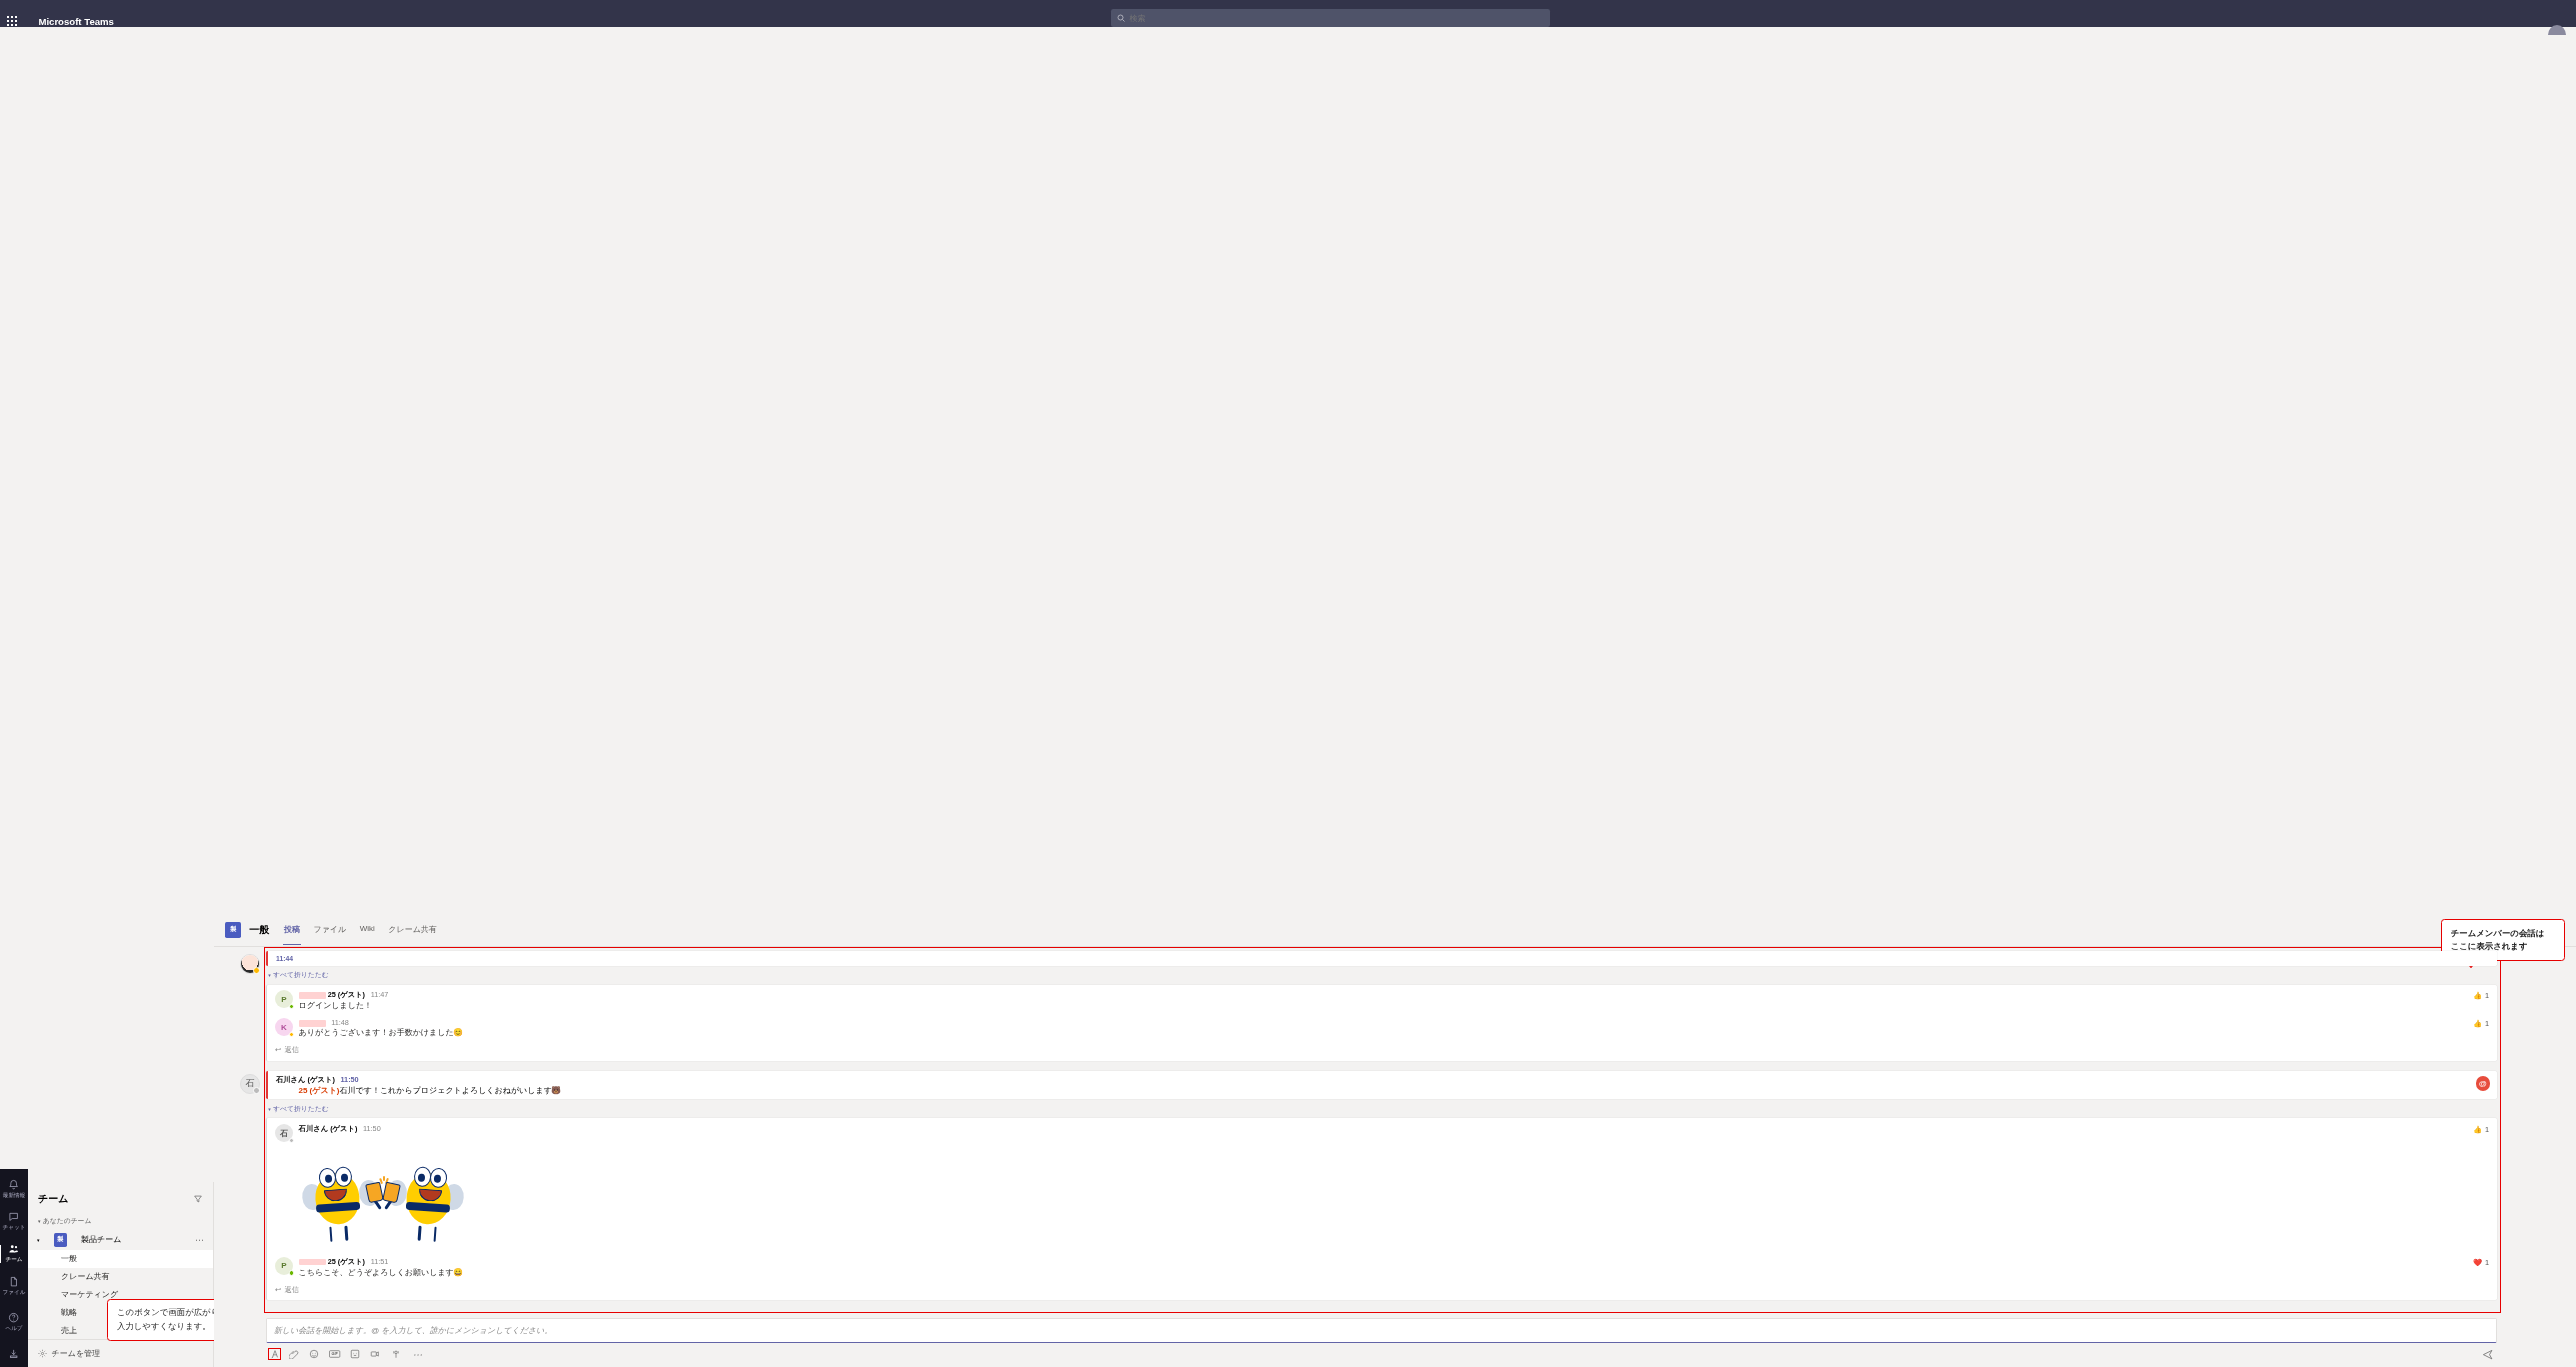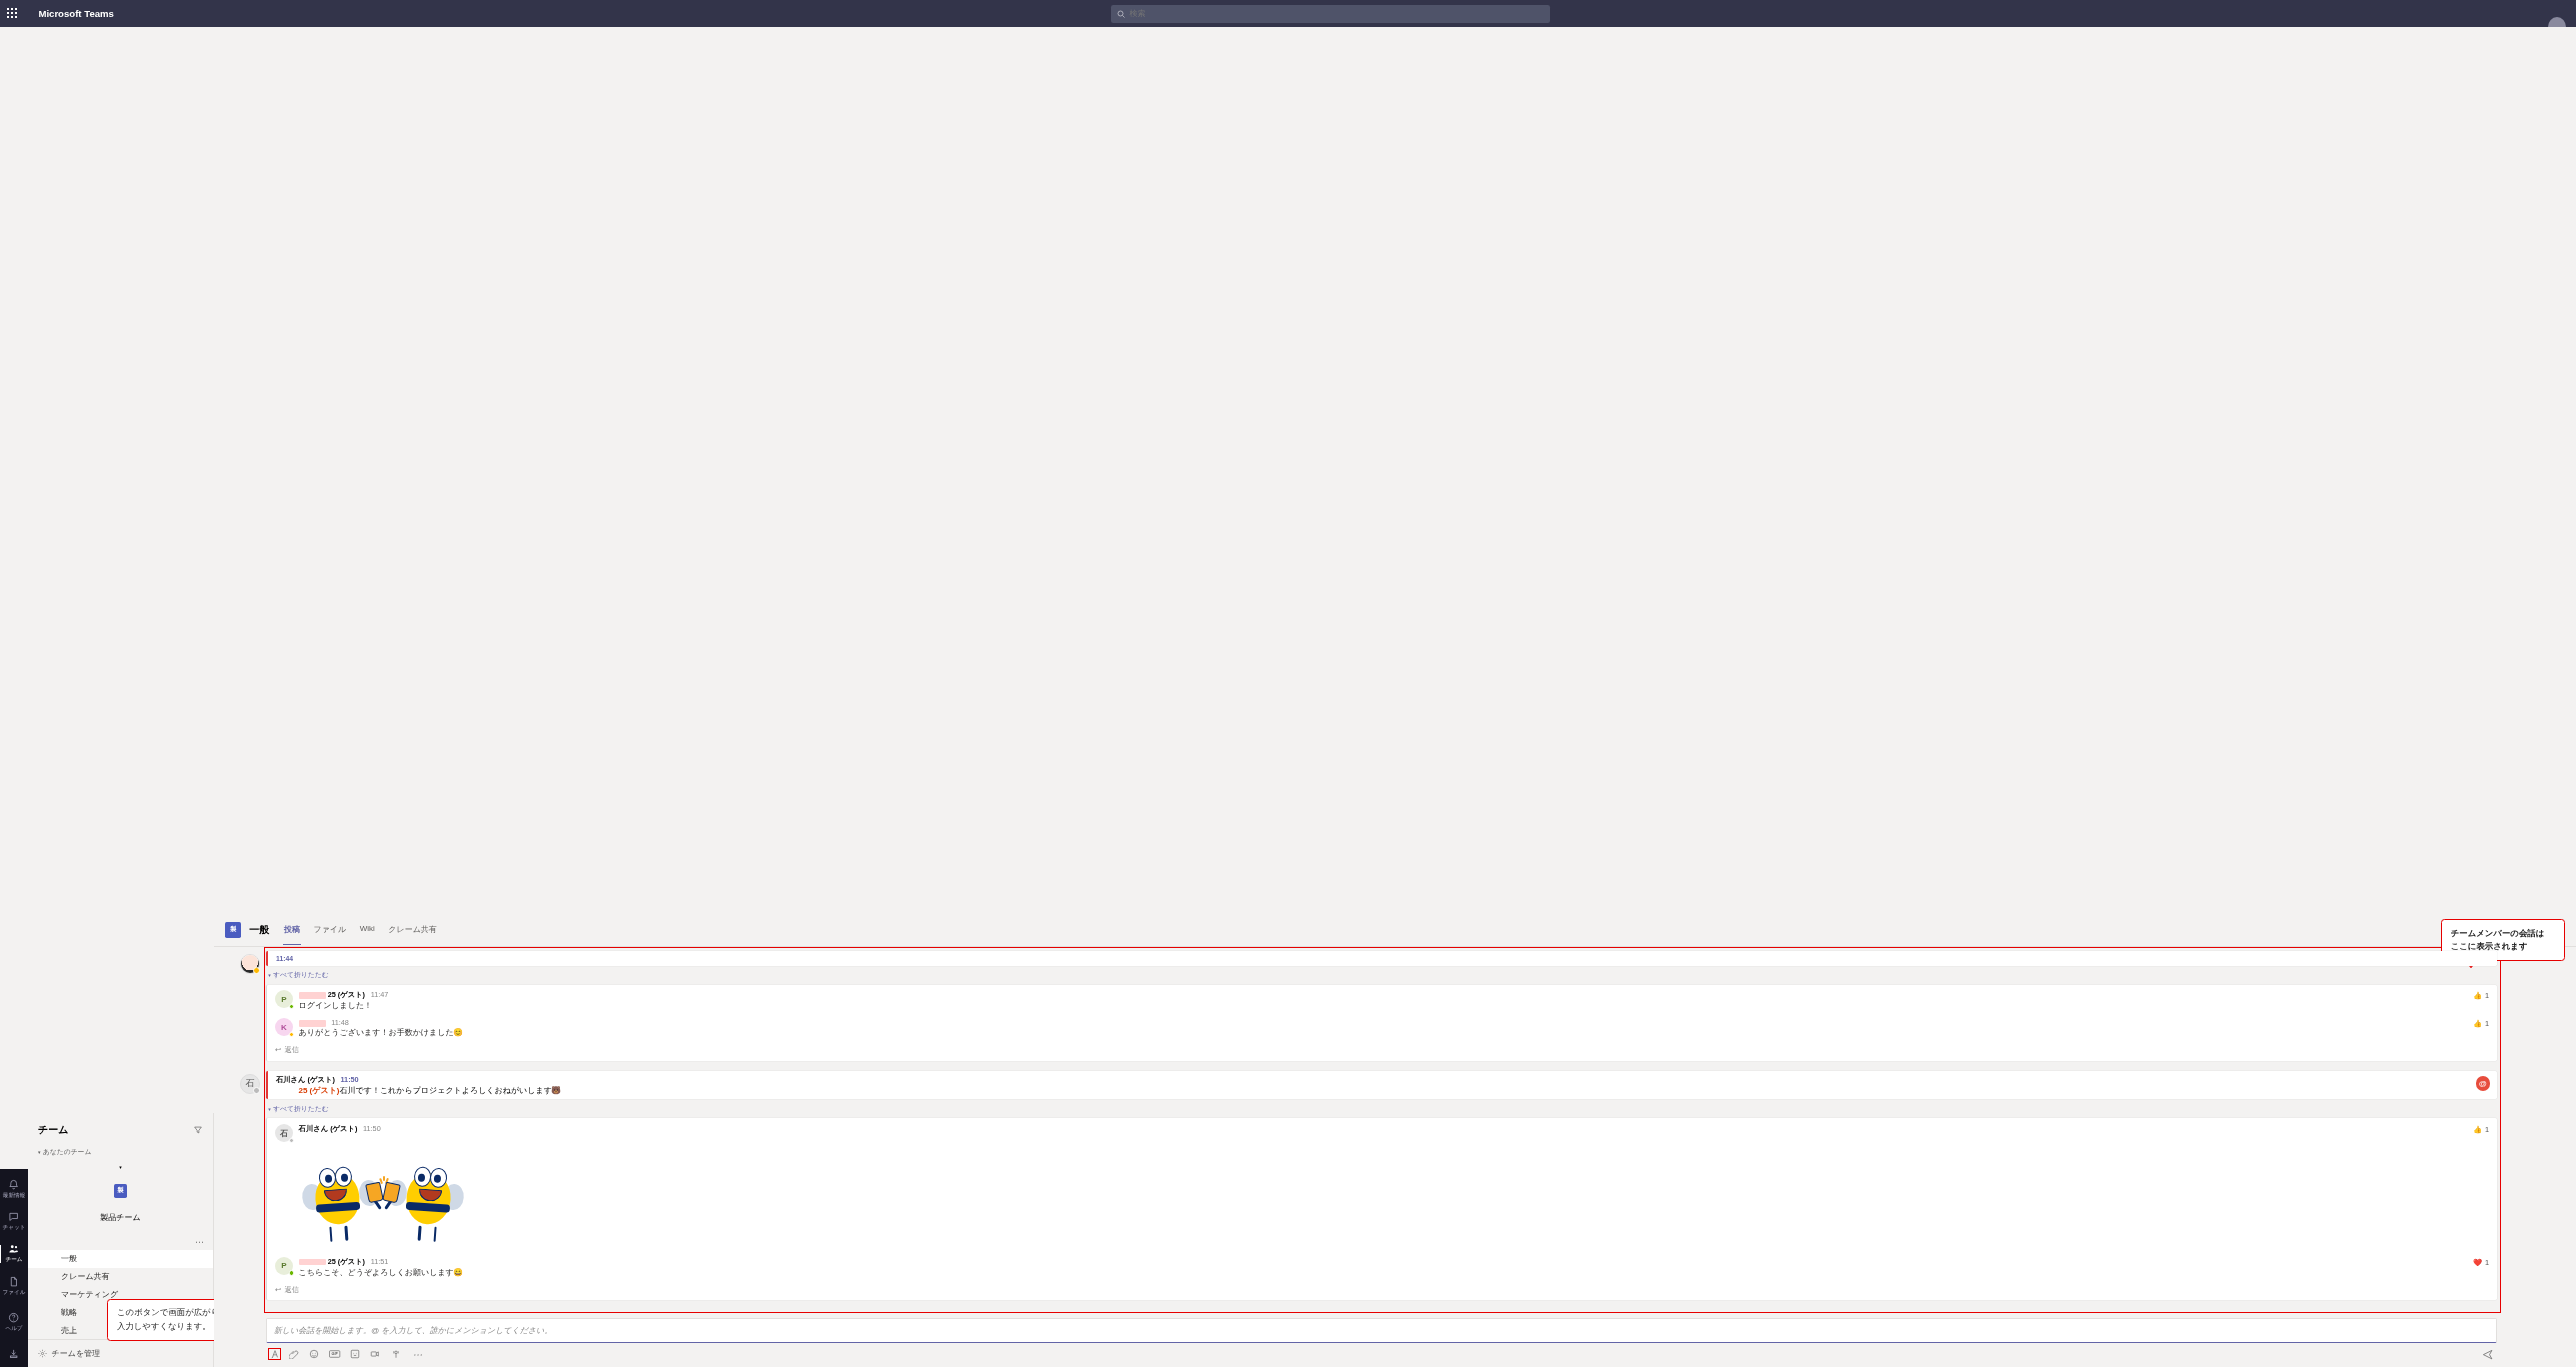--- a/index.html
+++ b/index.html
@@ -1,20 +1,20 @@
 <!DOCTYPE html>
 <html style="font-size:9px"><head>
 <meta charset="utf-8">
 <style>
   * { box-sizing: border-box; margin: 0; padding: 0; font-family: "Segoe UI", "Meiryo", sans-serif; }
   html, body { height: 100%; width: 100%; overflow: hidden; }
   body { display: flex; flex-direction: column; background: #f3f2f1; }
 
   
-  .titlebar { height: 27px; background: #33344a; display: flex; align-items: center; color: #fff; padding: 0 6.8px; gap: 9px; }
+  .titlebar { height: 27px; background: #33344a; display: flex; align-items: flex-end; color: #fff; padding: 0 6.8px; gap: 9px; }
   .waffle { width: 11.3px; height: 11.3px; display: grid; grid-template-columns: repeat(3,2.3px); grid-template-rows: repeat(3,2.3px); gap: 1.7px; }
   .waffle span { background: #fff; }
   .titlebar-title { font-weight: 600; font-size: 9.6px; margin-left: 11.3px; }
   .searchwrap { flex: 1; display: flex; justify-content: center; }
   .searchbox { width: 439px; max-width: 60%; height: 18px; background: #4f5369; border-radius: 2.3px; display: flex; align-items: center; padding: 0 5.6px; color: #c8c8d0; font-size: 8px; gap: 4.5px; }
   .searchbox input { background: transparent; border: none; outline: none; color: #fff; width: 100%; font-size: 8px; }
   .avatar-top { width: 18px; height: 10px; border-radius: 50% 50% 0 0 / 100% 100% 0 0; background: #8a8a9e; margin-left: auto; margin-right: 3.4px; position: relative; top: 8px; }
 
   
   .shell { flex: 1; display: flex; min-height: 0; align-items: flex-end; }
@@ -28,21 +28,21 @@
   .rail-spacer { flex: 1; }
   .rail-bottom { width: 28px; height: 27px; display: flex; align-items: center; justify-content: center; color:#aeaec4; cursor:pointer; font-size:10px;}
 
   
   .teamlist { width: 186px; background: #f3f2f1; border-right: 0.6px solid #e1dfdd; display: flex; flex-direction: column; }
   .teamlist-head { display: flex; align-items: center; justify-content: space-between; padding: 10px 10px 6.8px 10px; }
   .teamlist-head h2 { font-size: 10px; font-weight: 700; }
   .filter-icon { font-size: 10px; color: #595959; cursor:pointer;}
   .team-section-label { font-size: 6.8px; color: #616161; padding: 3.4px 10px; display:flex; align-items:center; gap:2.3px;}
   .caret { font-size: 5px; }
-  .team-row { display: flex; align-items: center; padding: 3.4px 9px; gap: 14px; font-size: 8px; cursor:pointer;flex-direction:column;}
+  .team-row { display: flex; align-items: center; padding: 3.4px 9px; gap: 14px; font-size: 8px; cursor:pointer;}
   .team-row .more { margin-left:auto; color:#595959; font-size:9px; }
   .team-tile { width: 13.5px; height: 13.5px; background: #4a5cc0; border-radius: 1.7px; display:flex; align-items:center; justify-content:center; color:#fff; font-size:6.2px; font-weight:600;}
   .chan-row { padding: 3.4px 10px 3.4px 33px; font-size: 8px; color: #252423; cursor:pointer;}
   .chan-row.active { background: #fff; font-weight: 400; }
   .teamlist-foot { margin-top: auto; padding: 8px 10px; border-top: 0.6px solid #e1dfdd; display:flex; align-items:center; gap:4.5px; font-size:8px; color:#444; cursor:pointer;}
 
   
   .conv { flex: 1; display: flex; flex-direction: column; background: #f3f2f1; min-width: 0; position: relative;}
   .conv-head { height: 34px; background: #f3f2f1; display: flex; align-items: center; padding: 0 11.3px; gap: 8px; border-bottom: 0.6px solid #e1dfdd;}
   .conv-head .team-tile { width:16px; height:16px;}

